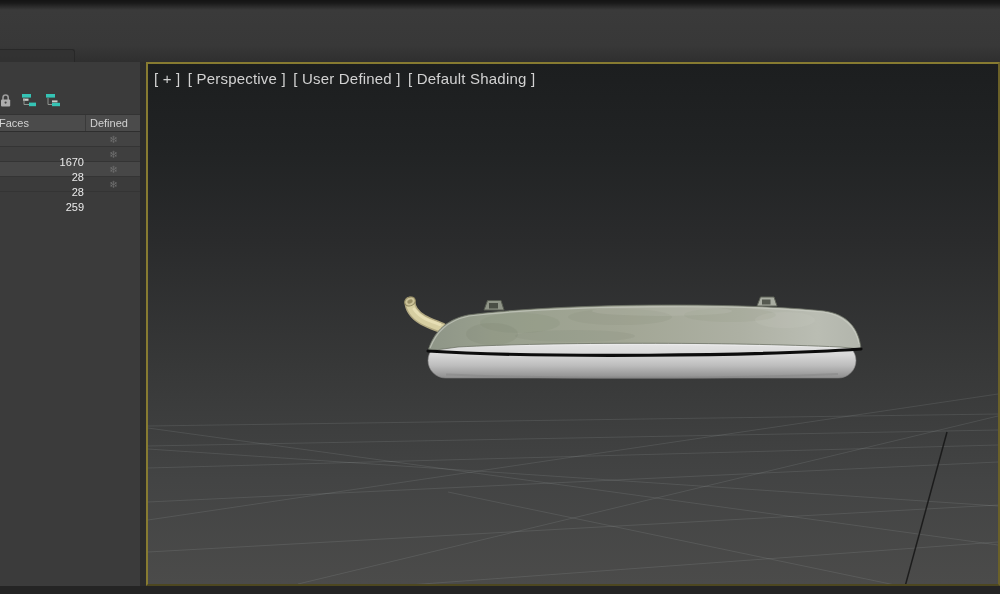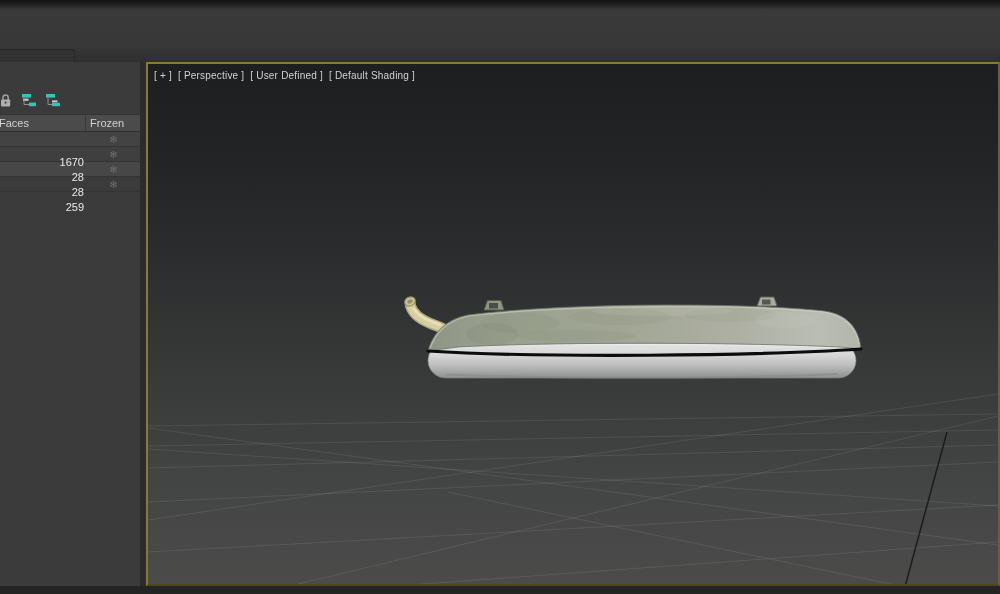--- a/index.html
+++ b/index.html
@@ -33,21 +33,21 @@
   .td-frozen{width:53px;text-align:center;}
   .snow{font-size:10px;color:#6e6e6e;line-height:10px;}
 
   .panel-gap{position:absolute;left:140px;top:62px;width:6px;height:532px;background:#2c2c2c;}
 
   
   .viewport{position:absolute;left:146px;top:62px;width:854px;height:524px;
     box-sizing:border-box;border:2px solid #877b31;border-right-color:#6b6128;border-bottom-color:#4d4720;
     background:linear-gradient(180deg,#1c1e1f 0%,#212324 16%,#2a2b2c 34%,#373838 58%,#434444 80%,#4b4b4a 100%);
     overflow:hidden;}
-  .vp-label{position:absolute;left:6px;top:6px;font-size:10px;color:#d2d2d2;letter-spacing:.2px;}
+  .vp-label{position:absolute;left:6px;top:6px;font-size:15px;color:#d2d2d2;letter-spacing:.2px;}
   .vp-label span{margin-right:3px;cursor:default;}
   .vp-grid{position:absolute;left:0;top:0;width:100%;height:100%;}
   .vp-model{position:absolute;left:252px;top:228px;}
 
   .bottom-strip{position:absolute;left:0;top:586px;width:1000px;height:8px;background:#242424;}
 </style>
 </head>
 <body>
 
 <div class="screen">
@@ -80,21 +80,21 @@
           <path d="M3 5 V11.5 H7" fill="none" stroke="#8f938f" stroke-width="1"></path>
           <rect x="7" y="7.4" width="5.5" height="2" fill="#c9ccc9"></rect>
           <rect x="7" y="9.8" width="8" height="3.4" fill="#35c4b5"></rect>
         </svg>
       </span>
     </div>
 
     <div class="grid-table">
       <div class="thead">
         <div class="th-faces">Faces</div>
-        <div class="th-frozen">Frozen</div>
+        <div class="th-frozen">Defined</div>
       </div>
 
       <div class="tr">
         <div class="td-faces">1670</div>
         <div class="td-frozen">
           <span class="snow">❄</span>
         </div>
       </div>
       <div class="tr">
         <div class="td-faces">28</div>

